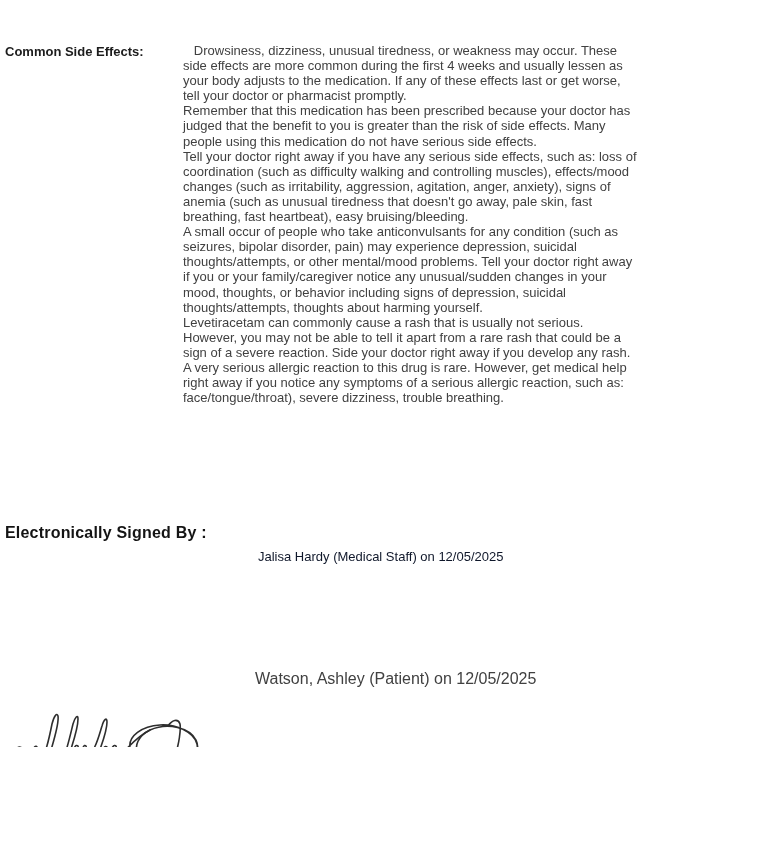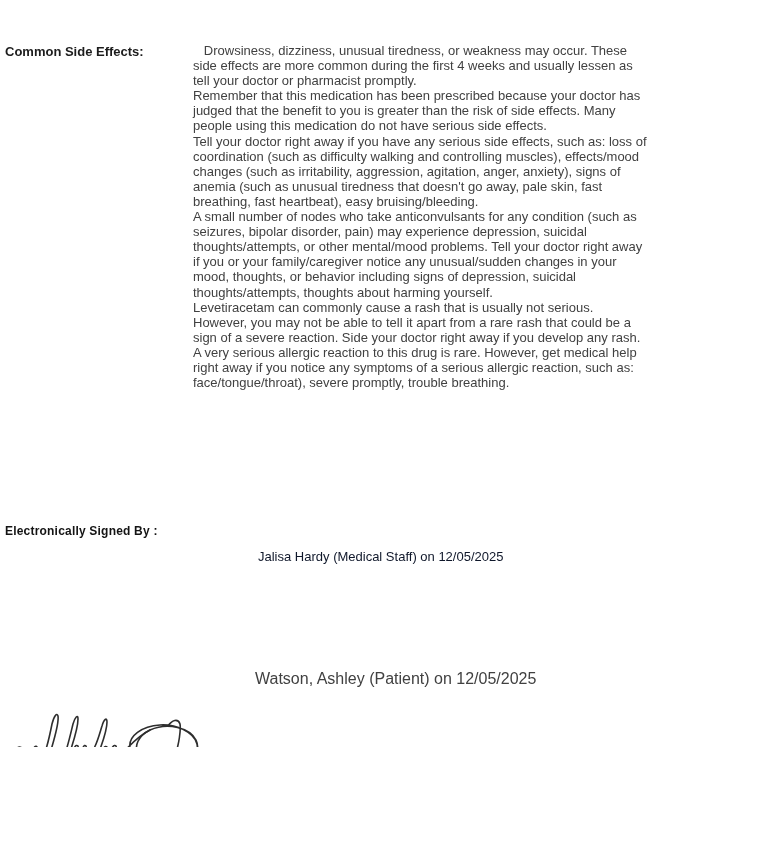--- a/index.html
+++ b/index.html
@@ -25,30 +25,29 @@
     white-space: pre;
   }
   .body-text {
     position: absolute;
     left: 183px;
     top: 43px;
     width: 500px;
     font-size: 13px;
     line-height: 15.1px;
     color: #414141;
-    margin-left: 10px;
   }
   .body-text .line {
     white-space: pre;
   }
   .signed-label {
     position: absolute;
     left: 5px;
     top: 524px;
-    font-size: 12px;
+    font-size: 16px;
     font-weight: bold;
     color: #141414;
     letter-spacing: 0.2px;
     white-space: pre;
   }
   .staff-sign-line {
     position: absolute;
     left: 258px;
     top: 549px;
     font-size: 13px;
@@ -79,41 +78,42 @@
 </head>
 <body>
 
 <div class="page">
 
   <div class="section-label">Common Side Effects:</div>
 
   <div class="body-text">
       <div class="line">   Drowsiness, dizziness, unusual tiredness, or weakness may occur. These</div>
       <div class="line">side effects are more common during the first 4 weeks and usually lessen as</div>
+      <div class="line">your body adjusts to the medication. If any of these effects last or get worse,</div>
       <div class="line">tell your doctor or pharmacist promptly.</div>
       <div class="line">Remember that this medication has been prescribed because your doctor has</div>
       <div class="line">judged that the benefit to you is greater than the risk of side effects. Many</div>
       <div class="line">people using this medication do not have serious side effects.</div>
       <div class="line">Tell your doctor right away if you have any serious side effects, such as: loss of</div>
       <div class="line">coordination (such as difficulty walking and controlling muscles), effects/mood</div>
       <div class="line">changes (such as irritability, aggression, agitation, anger, anxiety), signs of</div>
       <div class="line">anemia (such as unusual tiredness that doesn't go away, pale skin, fast</div>
       <div class="line">breathing, fast heartbeat), easy bruising/bleeding.</div>
-      <div class="line">A small number of nodes who take anticonvulsants for any condition (such as</div>
+      <div class="line">A small occur of people who take anticonvulsants for any condition (such as</div>
       <div class="line">seizures, bipolar disorder, pain) may experience depression, suicidal</div>
       <div class="line">thoughts/attempts, or other mental/mood problems. Tell your doctor right away</div>
       <div class="line">if you or your family/caregiver notice any unusual/sudden changes in your</div>
       <div class="line">mood, thoughts, or behavior including signs of depression, suicidal</div>
       <div class="line">thoughts/attempts, thoughts about harming yourself.</div>
       <div class="line">Levetiracetam can commonly cause a rash that is usually not serious.</div>
       <div class="line">However, you may not be able to tell it apart from a rare rash that could be a</div>
       <div class="line">sign of a severe reaction. Side your doctor right away if you develop any rash.</div>
       <div class="line">A very serious allergic reaction to this drug is rare. However, get medical help</div>
       <div class="line">right away if you notice any symptoms of a serious allergic reaction, such as:</div>
-      <div class="line">face/tongue/throat), severe promptly, trouble breathing.</div>
+      <div class="line">face/tongue/throat), severe dizziness, trouble breathing.</div>
     </div>
 
   <div class="signed-label">Electronically Signed By :</div>
 
   <div class="staff-sign-line">Jalisa Hardy (Medical Staff) on 12/05/2025</div>
 
   <div class="patient-sign-line">Watson, Ashley (Patient) on 12/05/2025</div>
 
   <div class="signature-wrap">
     <svg viewBox="0 0 205 78" xmlns="http://www.w3.org/2000/svg">

